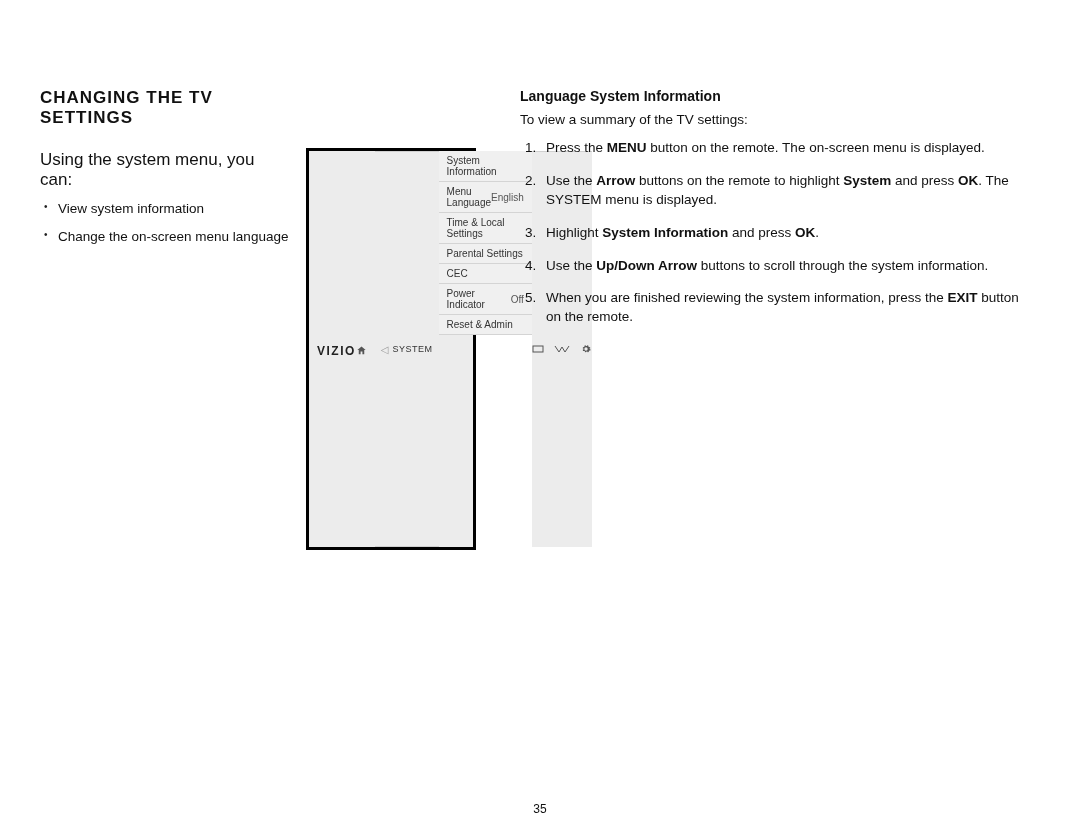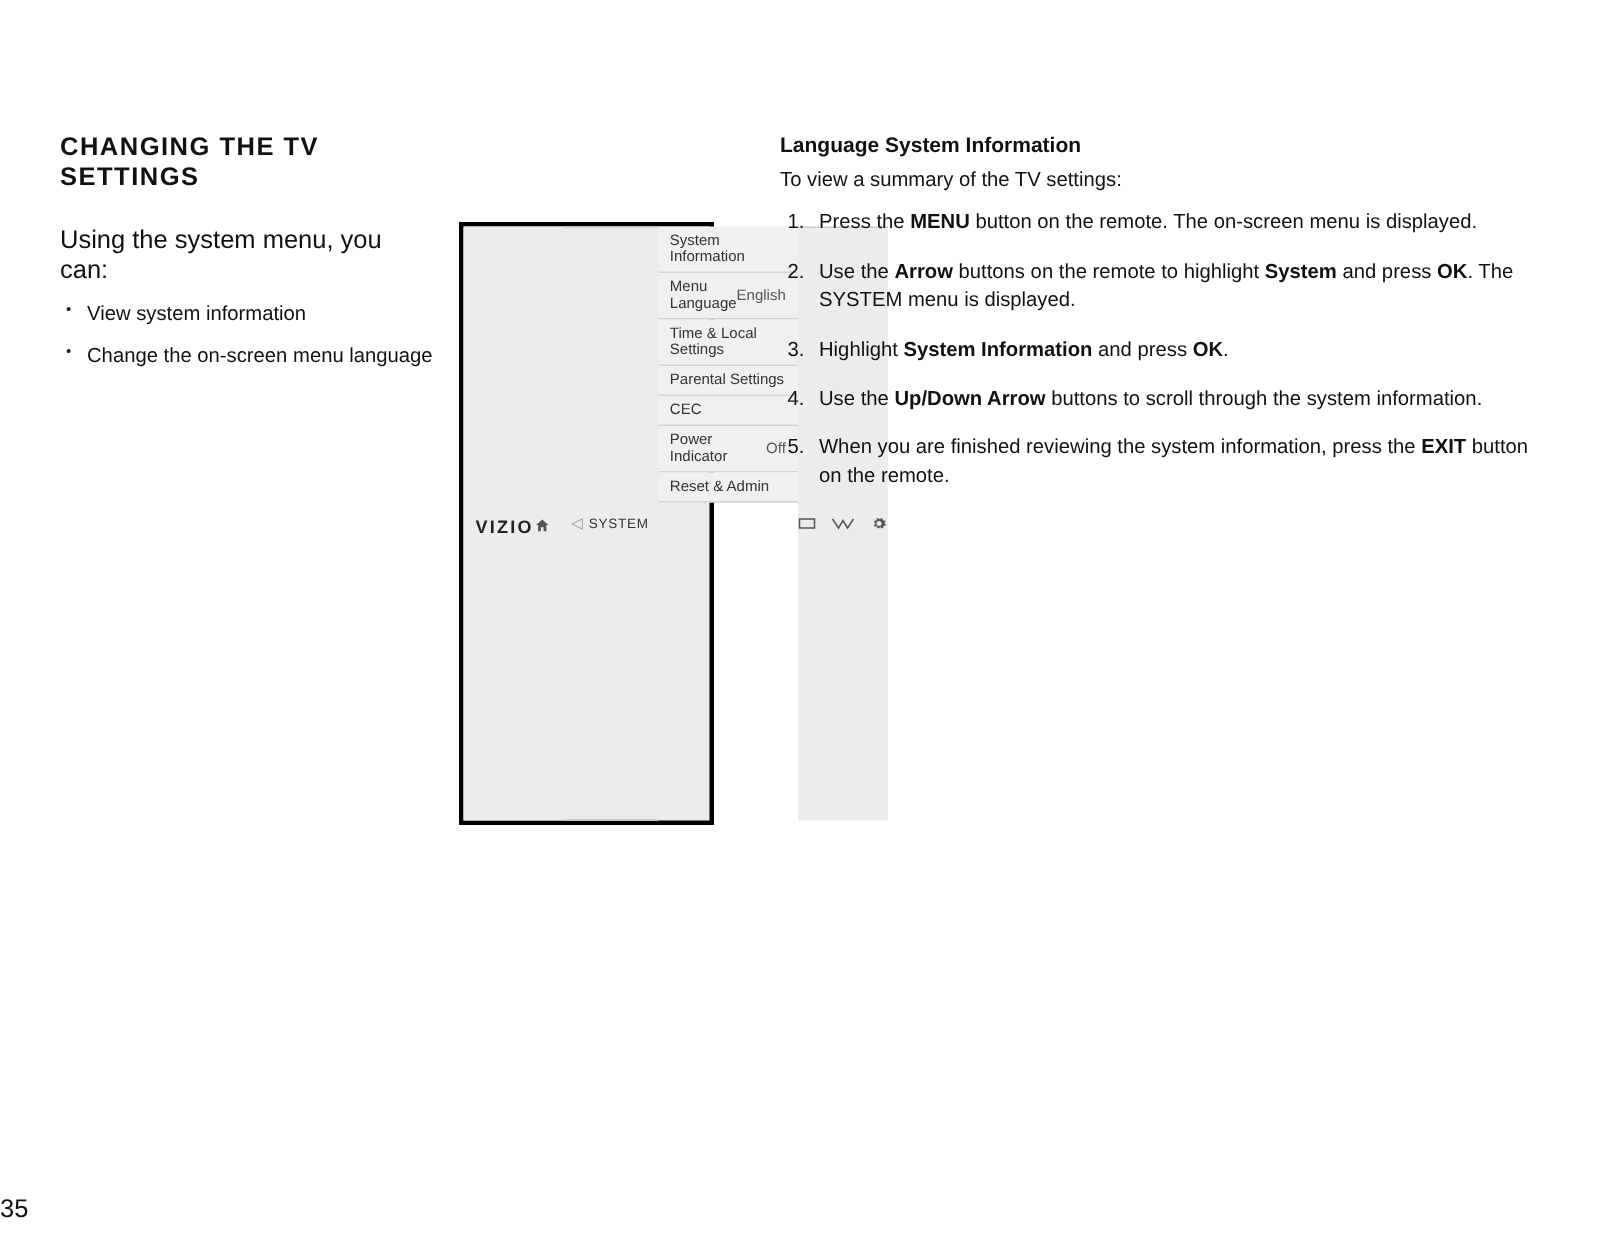--- a/index.html
+++ b/index.html
@@ -141,21 +141,22 @@
     border-top: 1px solid #d0d0d0;
   }
   .tv-footer svg { width: 12px; height: 10px; fill: #555; }
   .tv-footer .wide-v svg { width: 16px; height: 10px; }
   .footer-icon { display: flex; align-items: center; }
 
   .page-number {
     position: absolute;
     bottom: 18px;
     left: 0; right: 0;
-    font-size: 17px;
+    text-align: center;
+    font-size: 12px;
     font-weight: 300;
   }
 </style>
 </head>
 <body>
 
 <div class="page">
   <div class="col-left">
     <div class="col-text">
       <h1>CHANGING THE TV SETTINGS</h1>

